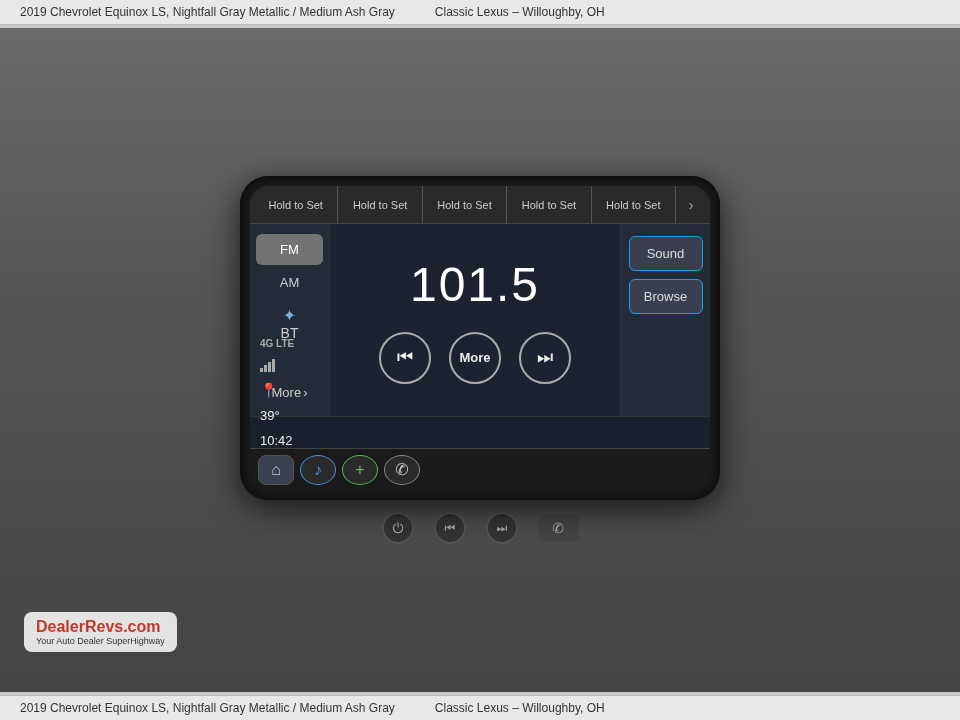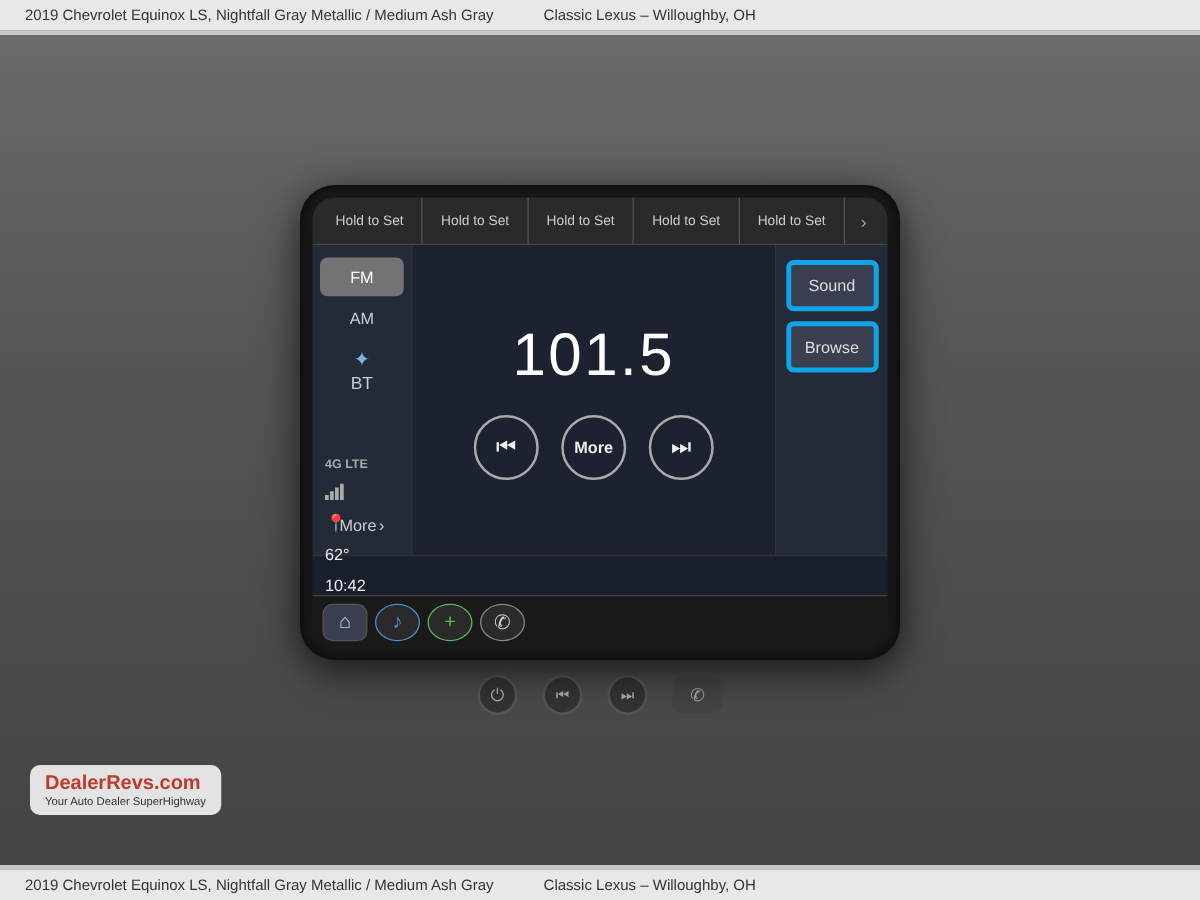--- a/index.html
+++ b/index.html
@@ -53,21 +53,21 @@
       background: linear-gradient(180deg, #6a6a6a 0%, #555 40%, #444 100%);
       display: flex;
       align-items: center;
       justify-content: center;
       position: relative;
     }
 
     
     .screen-bezel {
       width: 480px;
-      height: 380px;
+      height: 324px;
       background: #1a1a1a;
       border-radius: 28px;
       padding: 10px;
       box-shadow: 0 8px 32px rgba(0,0,0,0.7), inset 0 0 12px rgba(0,0,0,0.8);
       position: relative;
     }
 
     
     .screen {
       width: 100%;
@@ -213,21 +213,21 @@
       flex-direction: column;
       align-items: center;
       padding: 12px 8px;
       gap: 8px;
       border-left: 1px solid #333;
     }
     .side-btn {
       width: 74px;
       padding: 9px 0;
       background: #3a3f50;
-      border: 4px solid #0ea5e9;
+      border: 1px solid #0ea5e9;
       border-radius: 6px;
       color: #ddd;
       font-size: 13px;
       text-align: center;
       cursor: pointer;
     }
 
     
     .status-bar {
       height: 32px;
@@ -437,21 +437,21 @@
 
           <div class="status-bar">
             <span class="lte-label">4G LTE</span>
             <div class="signal-icon">
               <div class="signal-bar" style="height:4px;"></div>
               <div class="signal-bar" style="height:7px;"></div>
               <div class="signal-bar" style="height:10px;"></div>
               <div class="signal-bar" style="height:13px;"></div>
             </div>
             <span class="location-icon">📍</span>
-            <span class="status-temp">62°</span>
+            <span class="status-temp">39°</span>
             <span class="status-time">10:42</span>
           </div>
 
           <div class="bottom-toolbar">
             <button class="toolbar-btn home-btn">
               <span>⌂</span>
             </button>
             <button class="toolbar-btn music-btn">
               <span>♪</span>
             </button>

